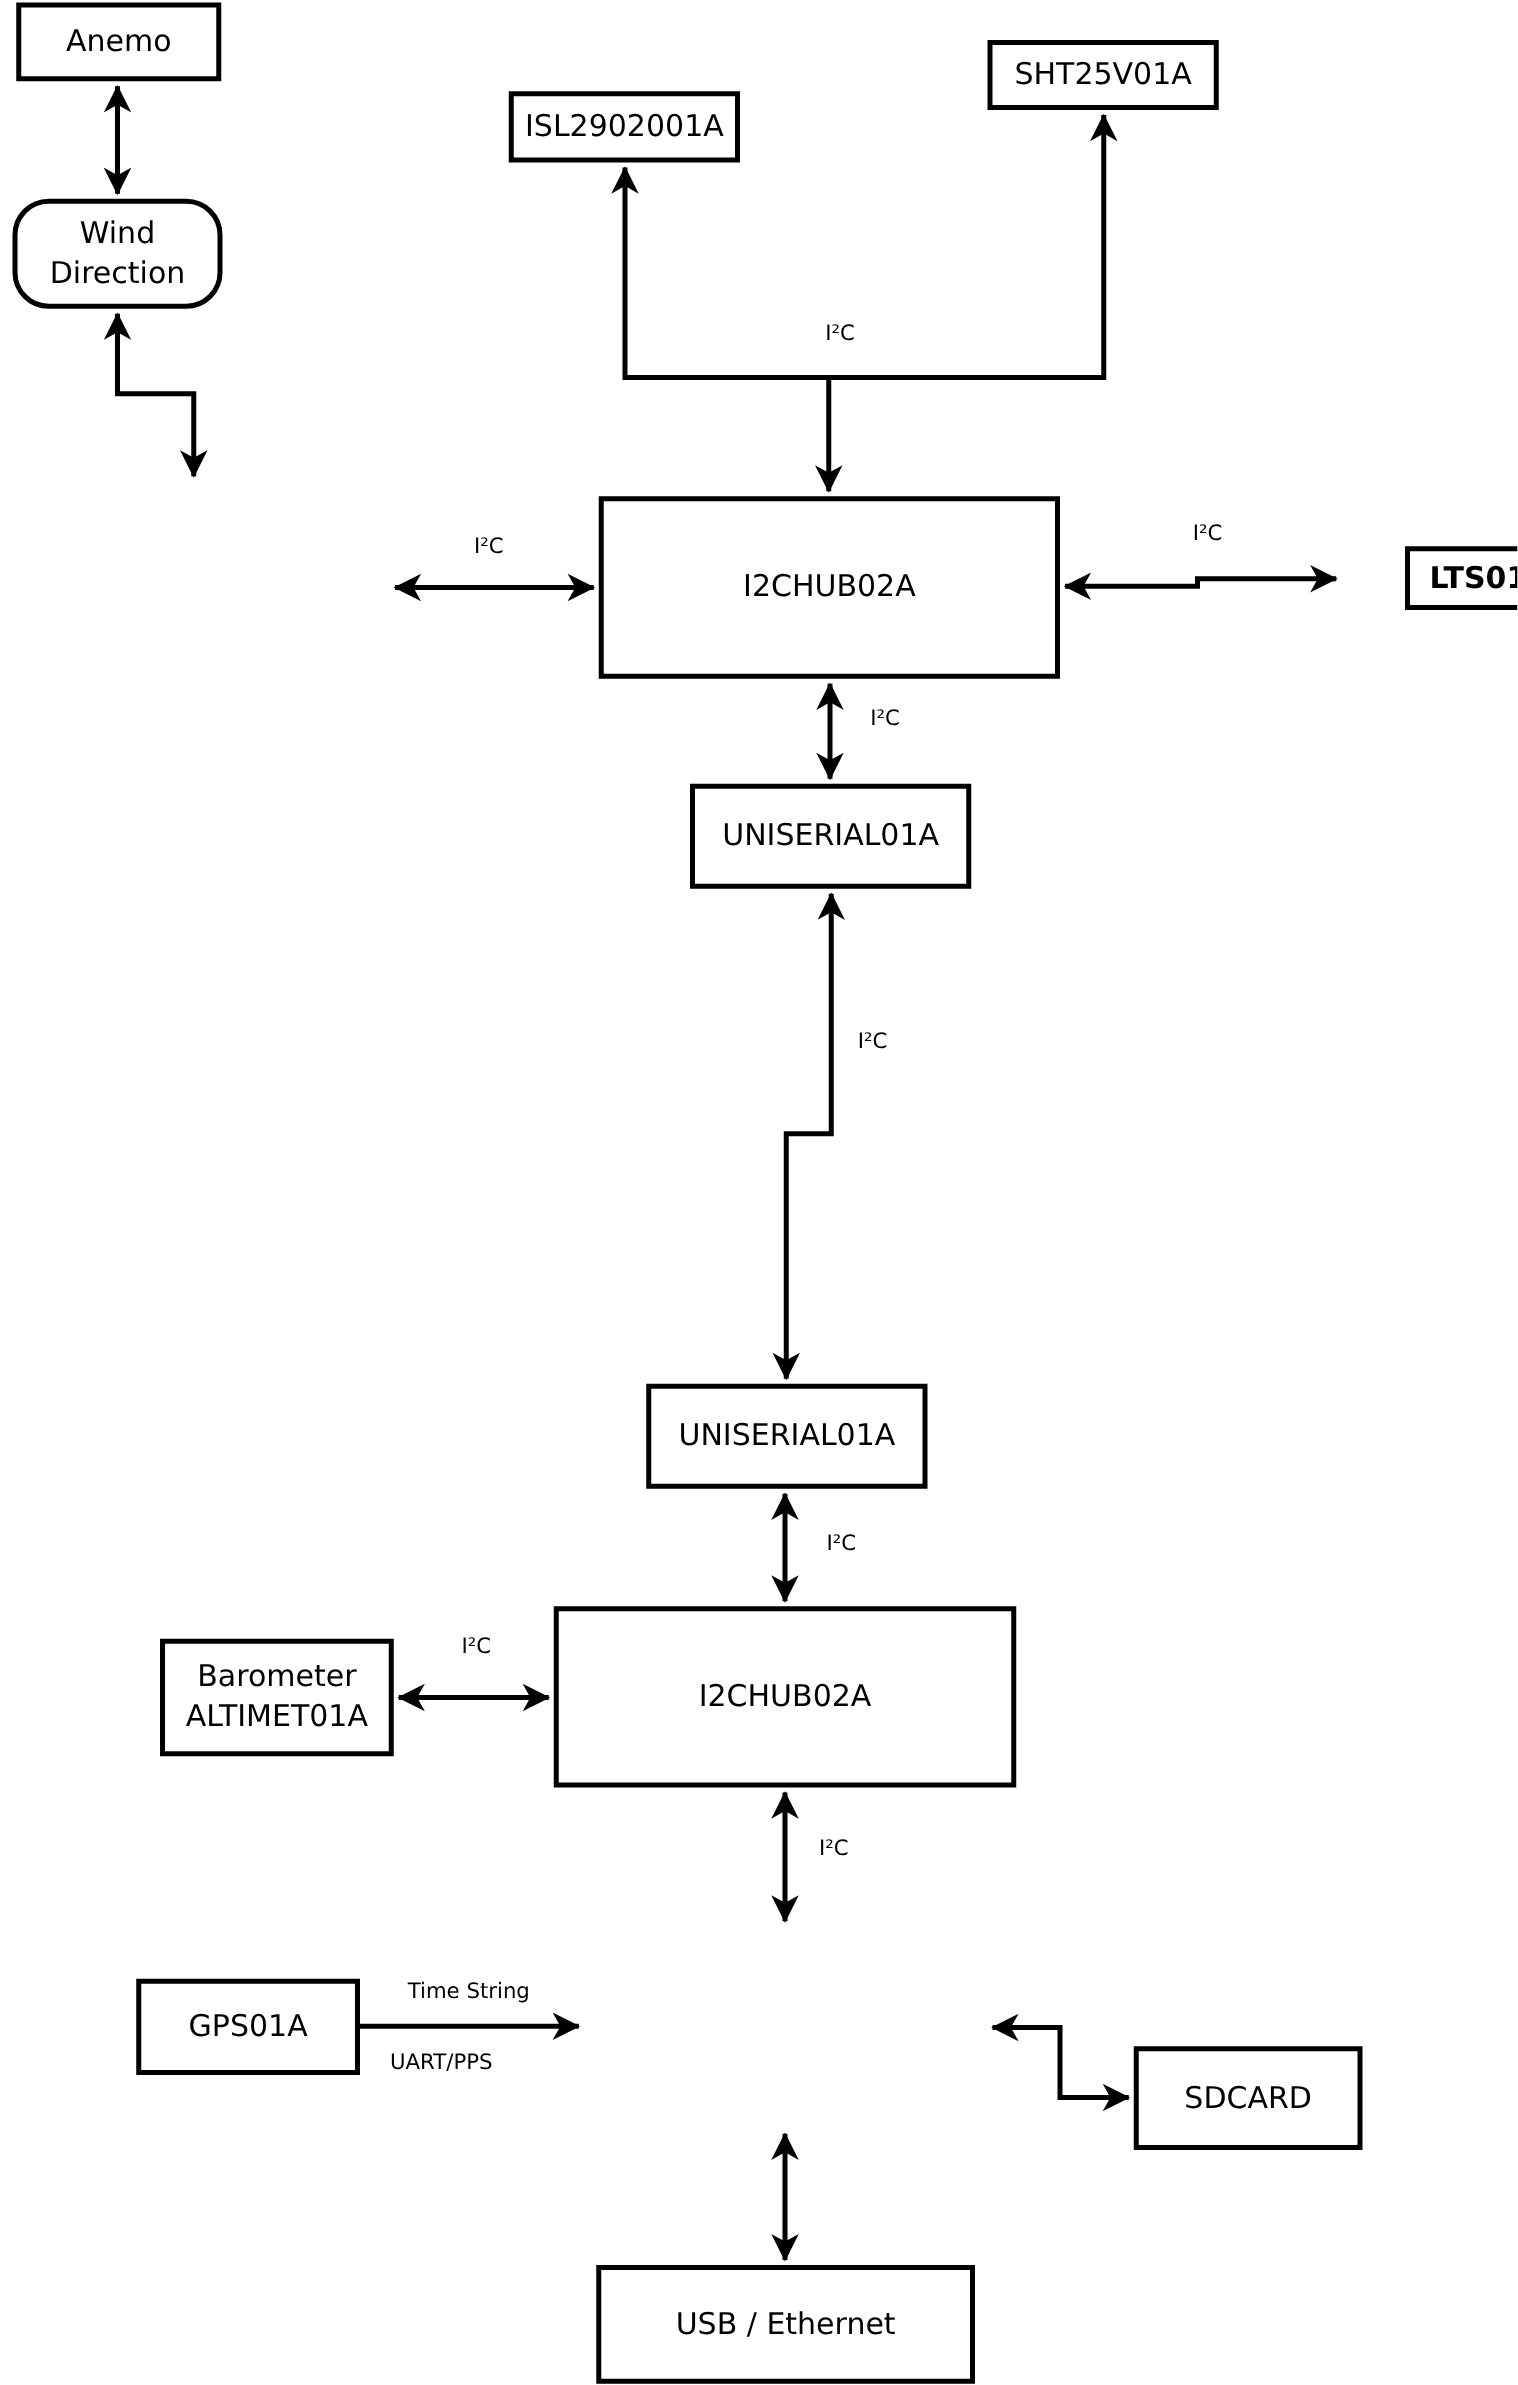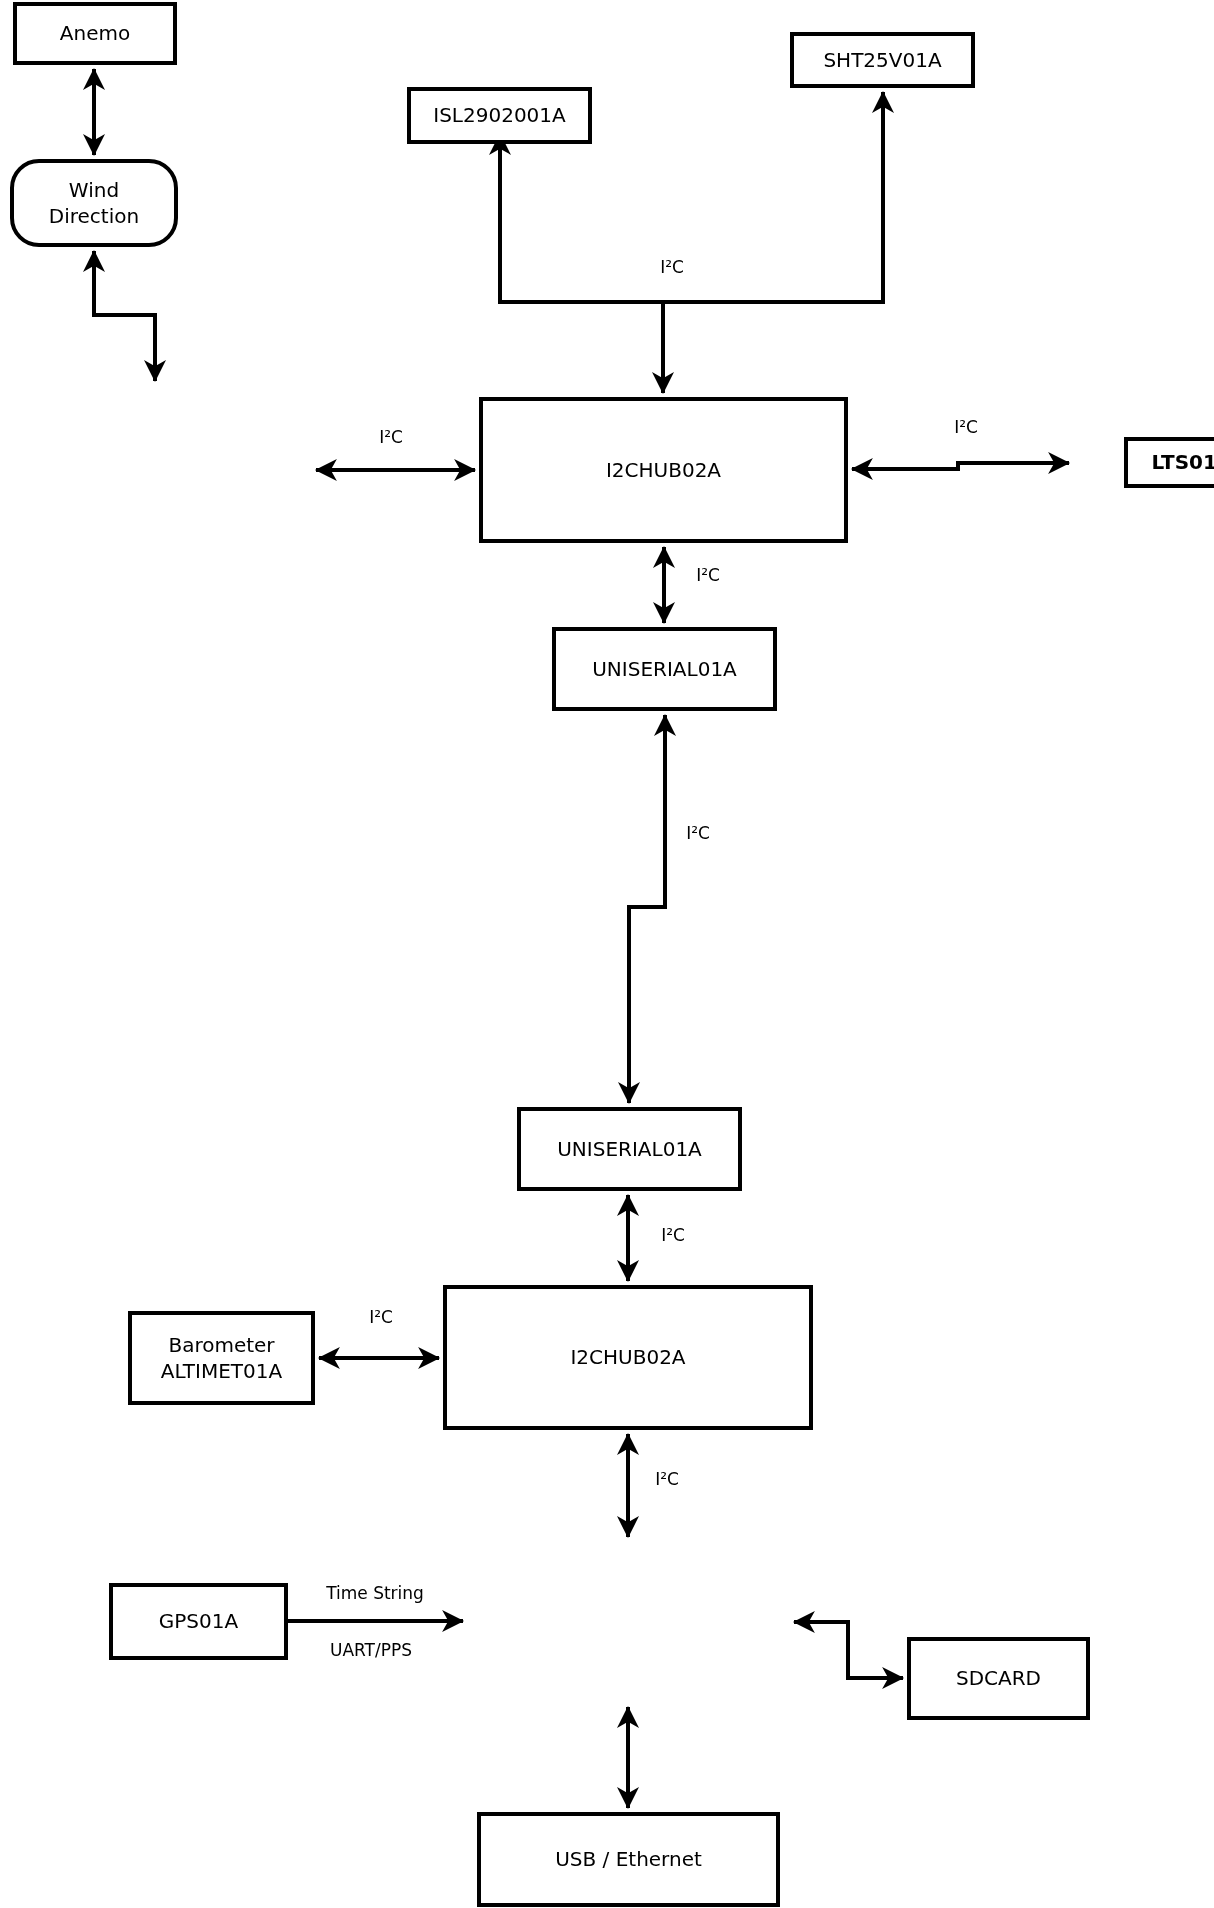--- a/index.html
+++ b/index.html
@@ -33,21 +33,21 @@
     position: absolute;
     border: 4px solid #000000;
     background: #ffffff;
     display: flex;
     align-items: center;
     justify-content: center;
     text-align: center;
     box-sizing: border-box;
   }
   .node span {
-    font-size: 20px;
+    font-size: 24px;
     line-height: 1.32;
     white-space: pre-line;
   }
   .edge-label {
     position: absolute;
     transform: translateX(-50%);
     font-size: 17px;
     line-height: 1.1;
     white-space: nowrap;
   }
@@ -96,21 +96,21 @@
   <div class="node" style="left:13px; top:2px; width:164px; height:63px;">
     <span>Anemo</span>
   </div>
 
   <div class="node" style="left:10px; top:159px; width:168px; height:88px;border-radius:29px;">
     <span>Wind
 Direction</span>
   </div>
 
 
-  <div class="node" style="left:407px; top:87px; width:185px; height:57px;align-items:center;">
+  <div class="node" style="left:407px; top:73px; width:185px; height:57px;align-items:center;">
     <span>ISL2902001A</span>
   </div>
 
   <div class="node" style="left:790px; top:32px; width:185px; height:56px;">
     <span>SHT25V01A</span>
   </div>
 
   <div class="node" style="left:479px; top:397px; width:369px; height:146px;">
     <span>I2CHUB02A</span>
   </div>
@@ -160,15 +160,15 @@
   <div class="edge-label" style="left:698px; top:824px;">I²C</div>
 
   <div class="edge-label" style="left:673px; top:1226px;">I²C</div>
 
   <div class="edge-label" style="left:381px; top:1308px;">I²C</div>
 
   <div class="edge-label" style="left:667px; top:1470px;">I²C</div>
 
   <div class="edge-label" style="left:375px; top:1584px;">Time String</div>
 
-  <div class="edge-label" style="left:371px; top:1641px;">UART/PPS</div>
+  <div class="edge-label" style="left:353px; top:1641px;">UART/PPS</div>
 
 </div>
 
 </body></html>

